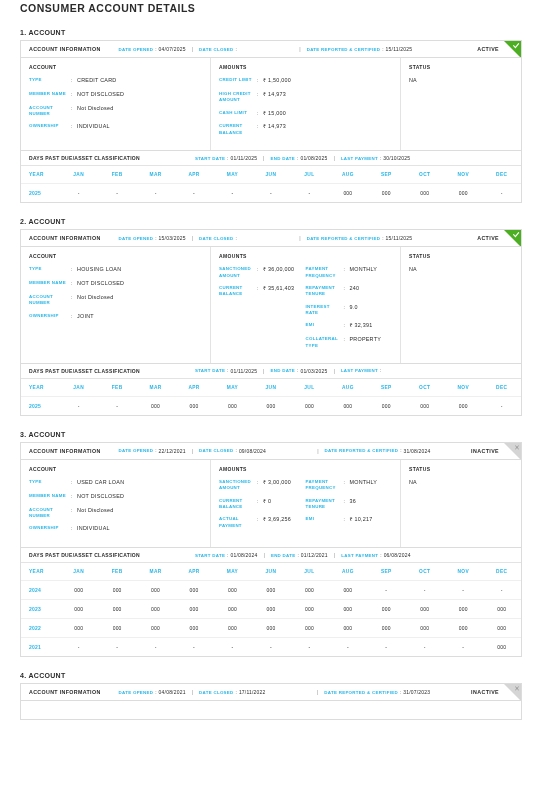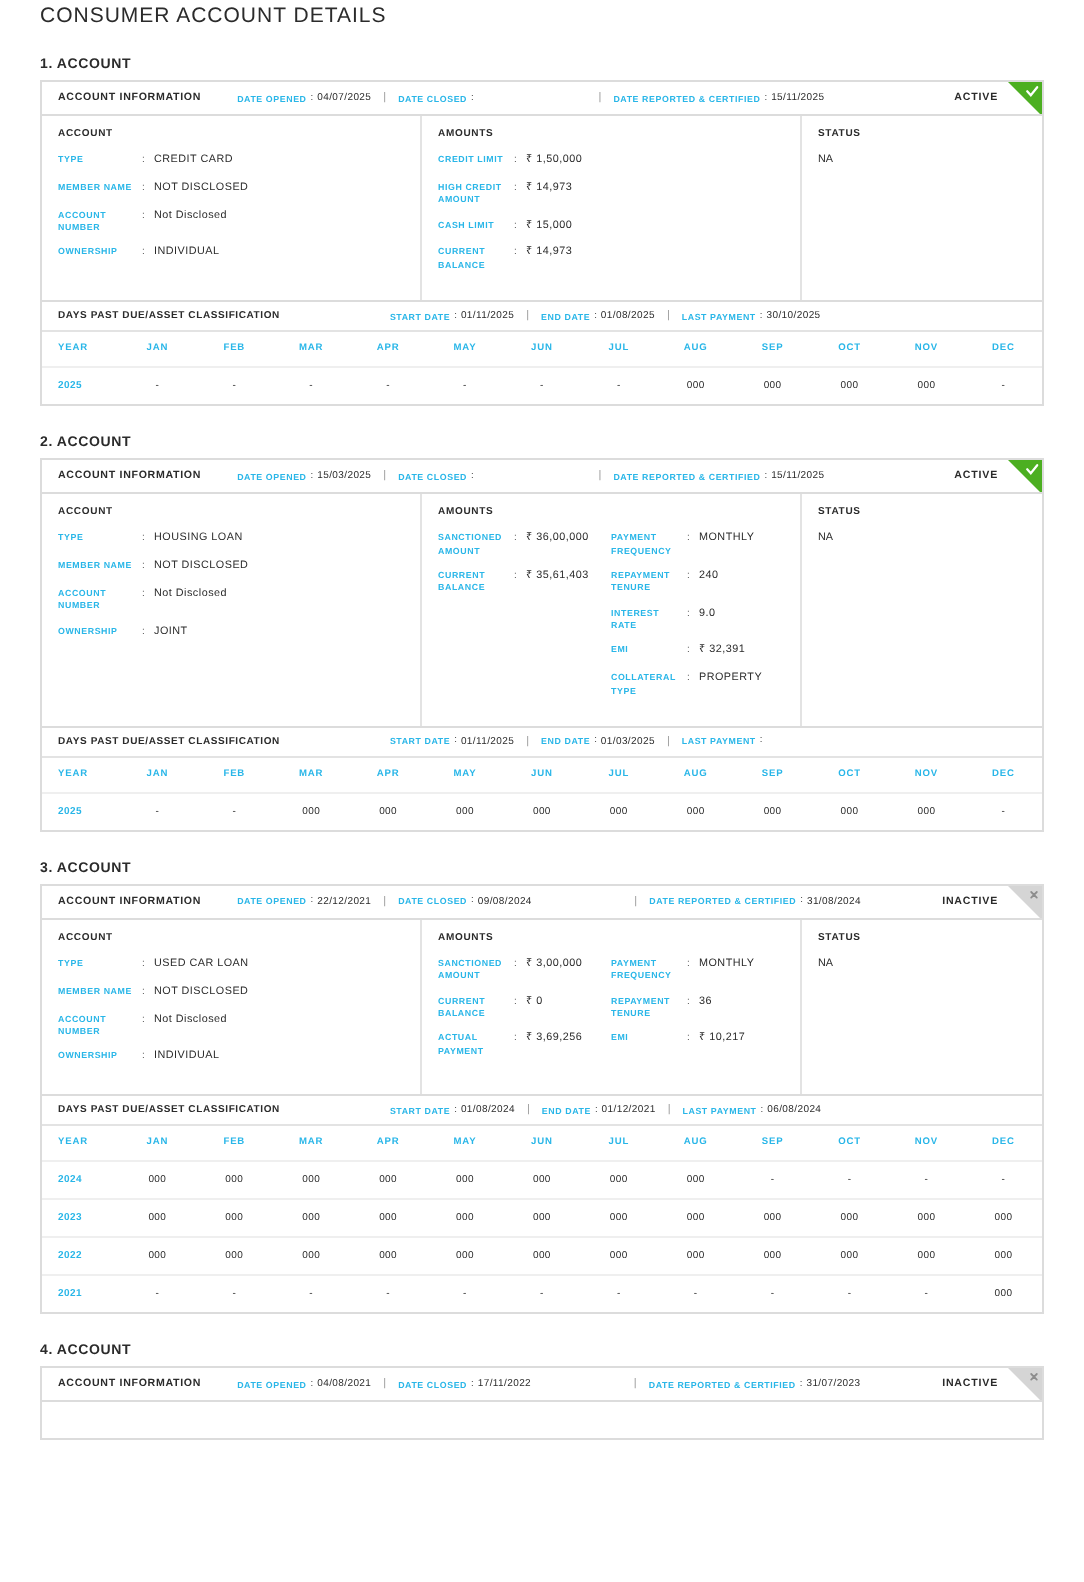--- a/index.html
+++ b/index.html
@@ -8,21 +8,21 @@
     height: 791px;
     background: #ffffff;
     font-family: "Liberation Sans", sans-serif;
     color: #333333;
     overflow: hidden;
   }
   .page { width: 542px; height: 791px; position: relative; padding: 0 20px; }
 
   .doc-title {
     font-size: 10.5px;
-    font-weight: normal;
+    font-weight: bold;
     letter-spacing: 0.5px;
     color: #2b2b2b;
     padding-top: 2px;
   }
 
   .acct-heading {
     font-size: 7px;
     font-weight: bold;
     letter-spacing: 0.3px;
     color: #2b2b2b;

